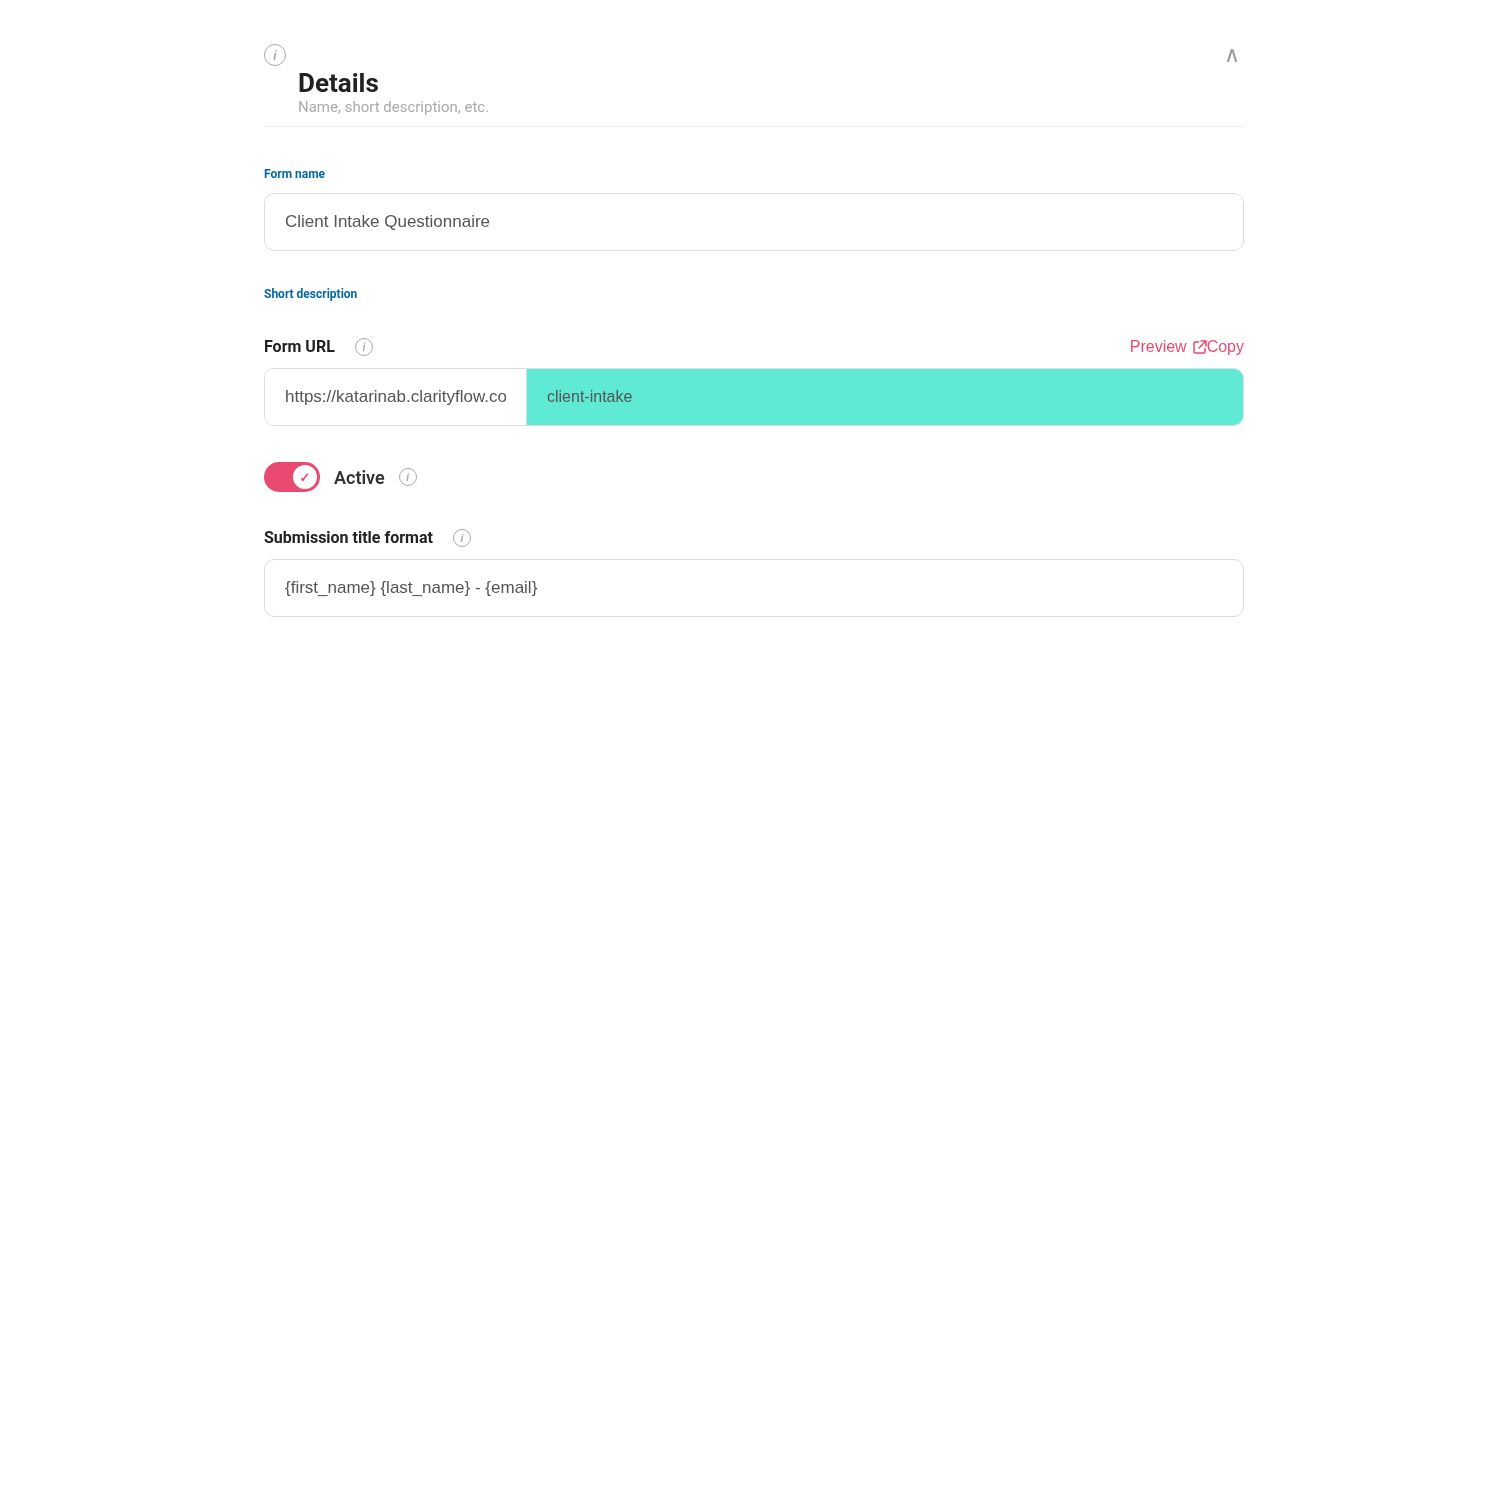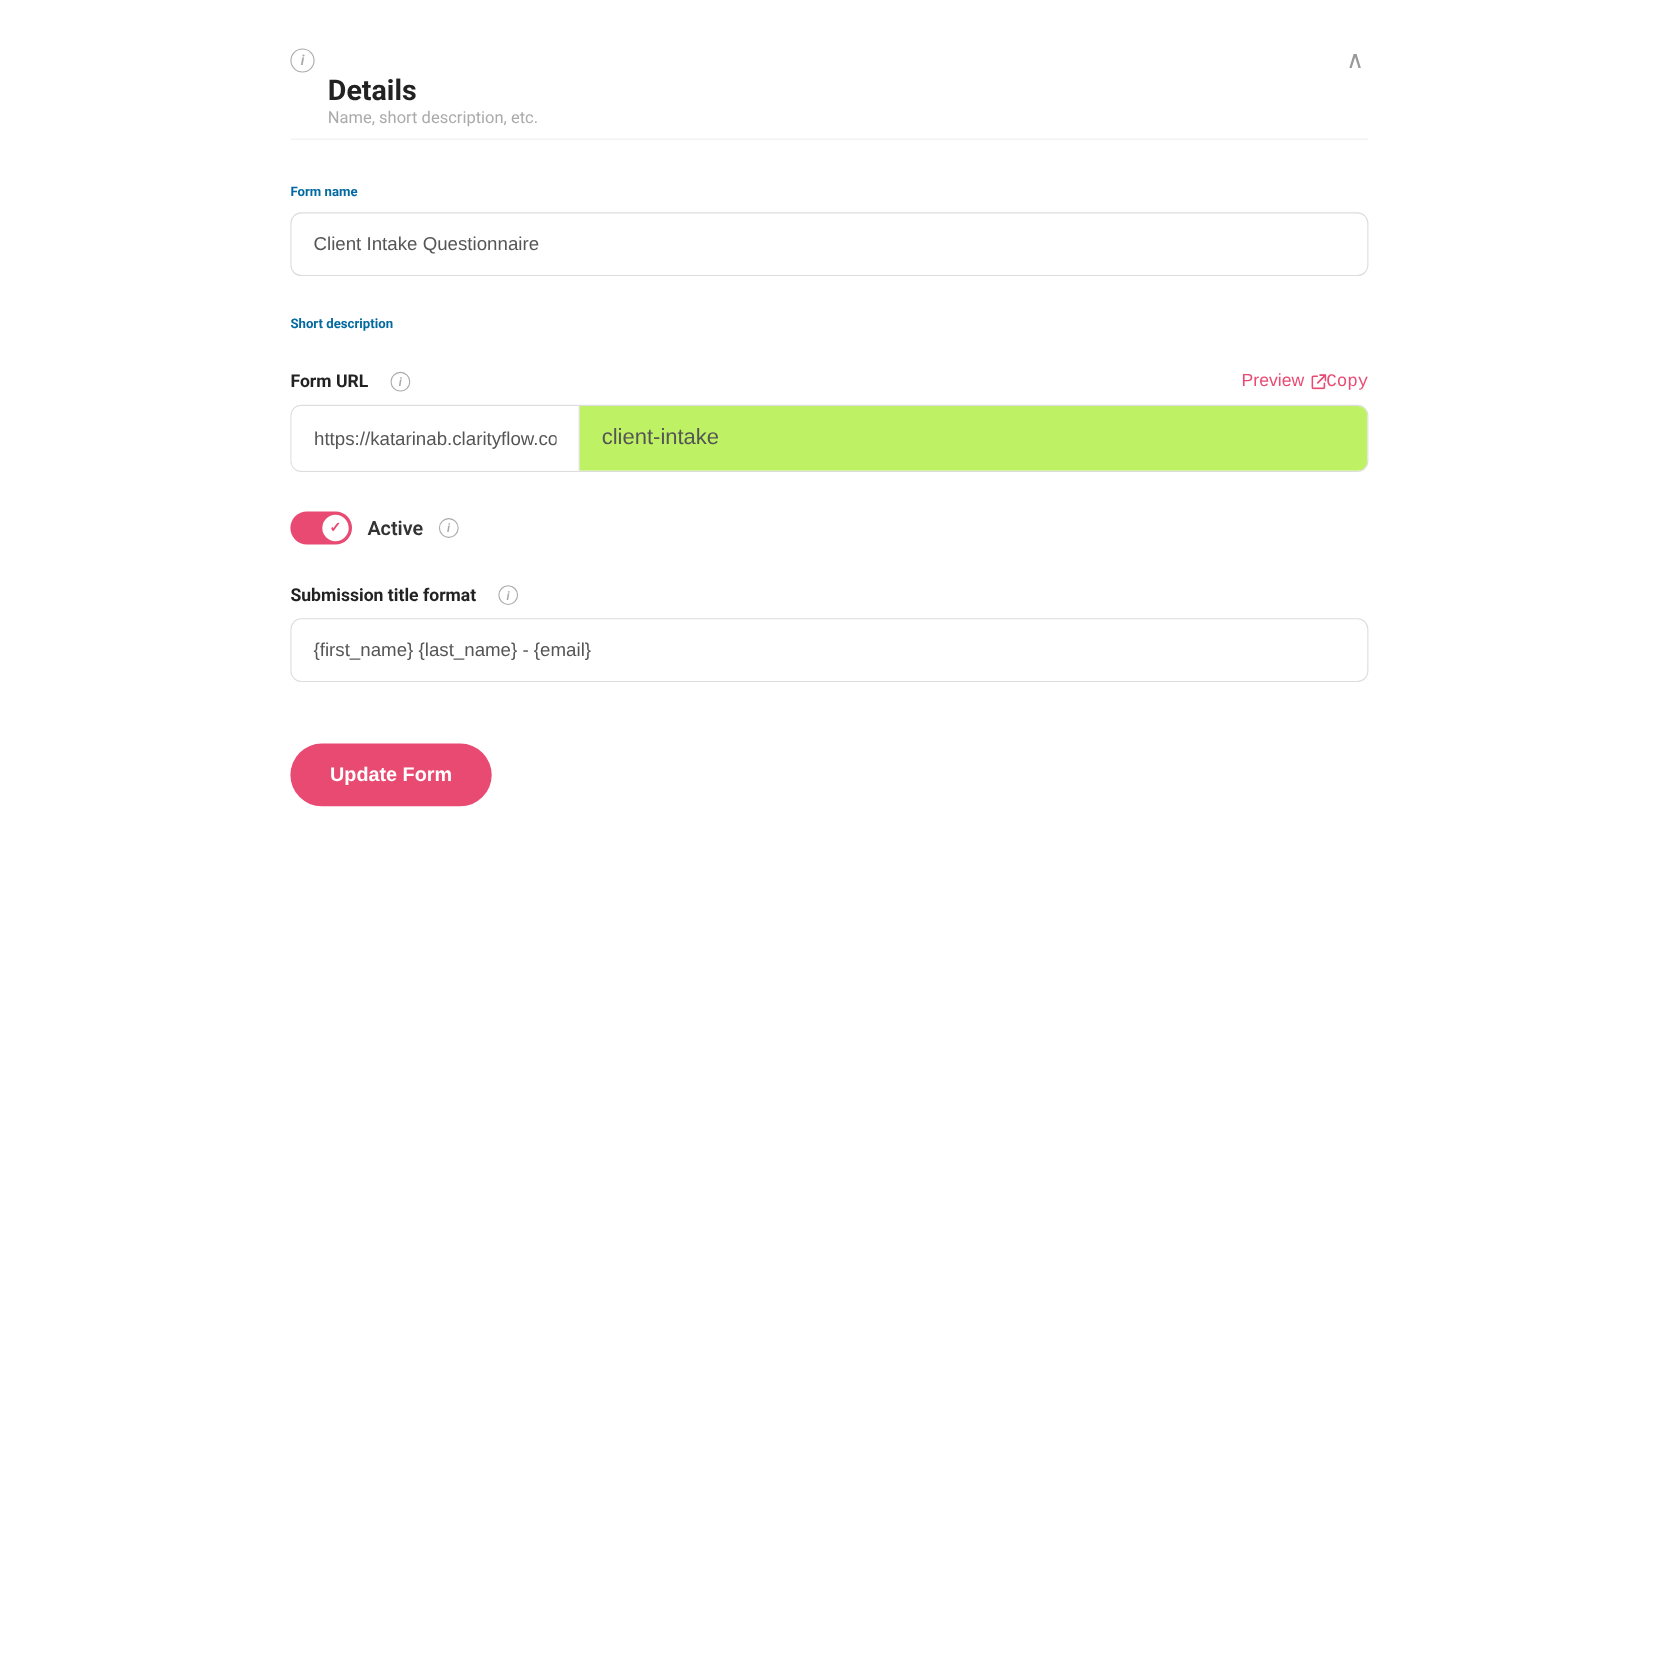--- a/index.html
+++ b/index.html
@@ -130,21 +130,20 @@
     }
 
     .copy-link {
       color: #e84a72;
       font-size: 16px;
       font-weight: 500;
       text-decoration: none;
       cursor: pointer;
       background: none;
       border: none;
-      font-family: Liberation Mono, monospace;
     }
 
     .text-input {
       width: 100%;
       padding: 18px 20px;
       border: 1.5px solid #ddd;
       border-radius: 10px;
       font-size: 17px;
       color: #555;
       background: #fff;
@@ -165,23 +164,23 @@
       background: #fff;
       border: none;
       outline: none;
       white-space: nowrap;
       flex-shrink: 0;
       border-right: 1.5px solid #ddd;
     }
 
     .url-slug {
       padding: 18px 20px;
-      font-size: 20px;
+      font-size: 16px;
       color: #555;
-      background: #bef264;
+      background: #5eead4;
       border: none;
       outline: none;
       flex: 1;
     }
 
     .toggle-row {
       display: flex;
       align-items: center;
       gap: 14px;
       margin-bottom: 36px;
@@ -328,15 +327,14 @@
     <div class="field-label-row">
       <div class="field-label-left">
         <span>Submission title format</span>
         <div class="info-icon-small">i</div>
       </div>
     </div>
     <input class="text-input" type="text" value="{first_name} {last_name} - {email}" style="">
   </div>
 
   
-  <button class="update-btn">Update Form</button>
 
 </div>
 
 </body></html>

